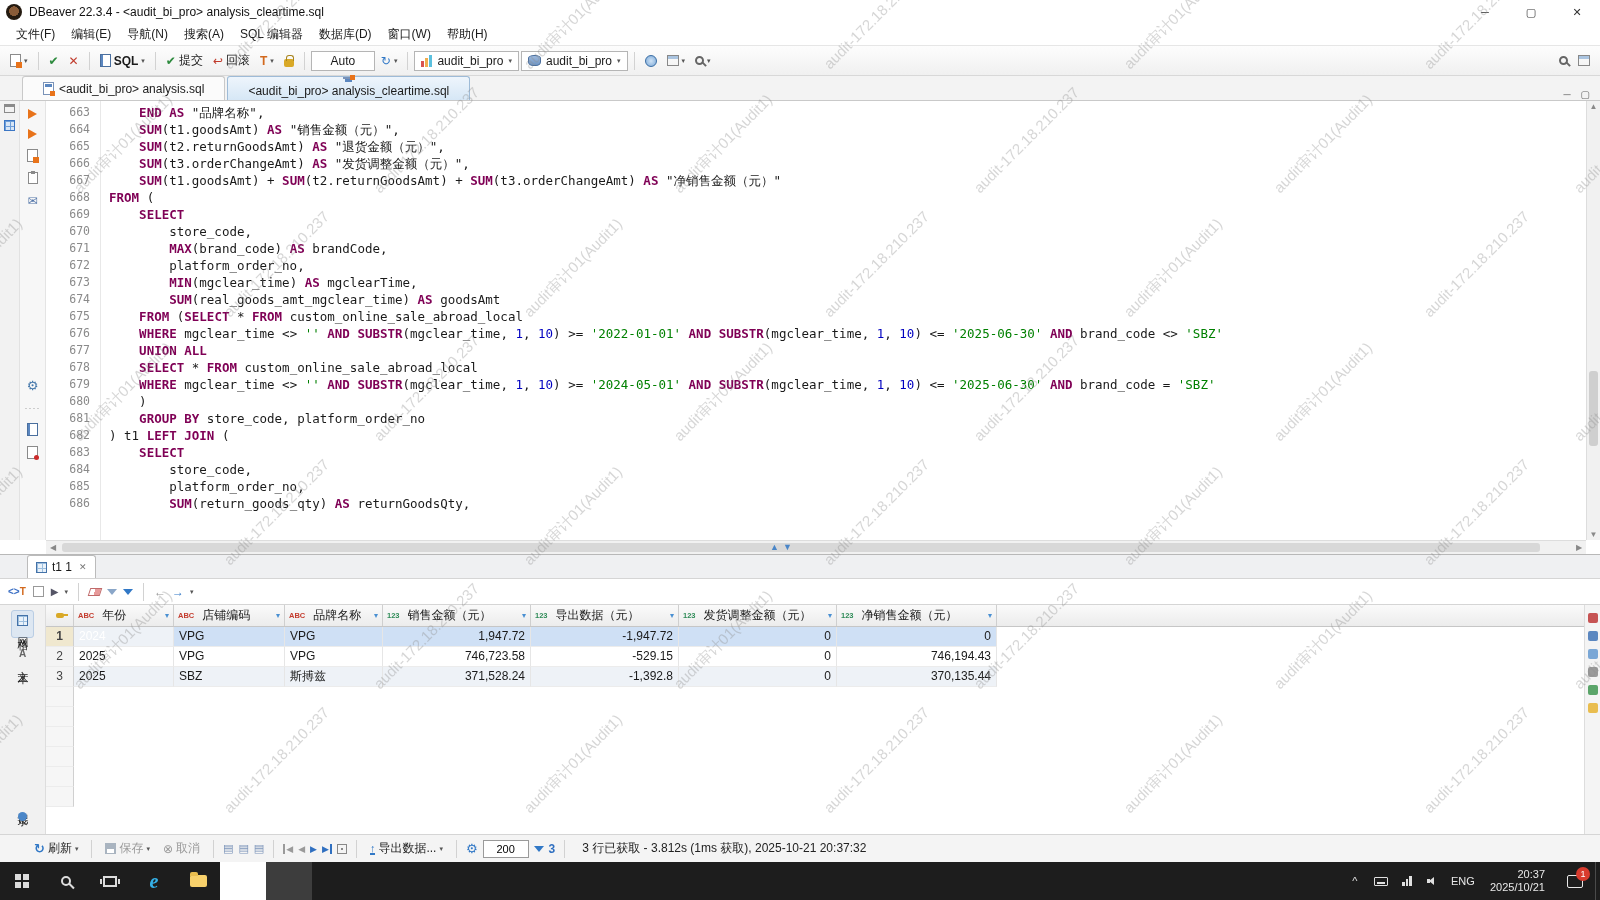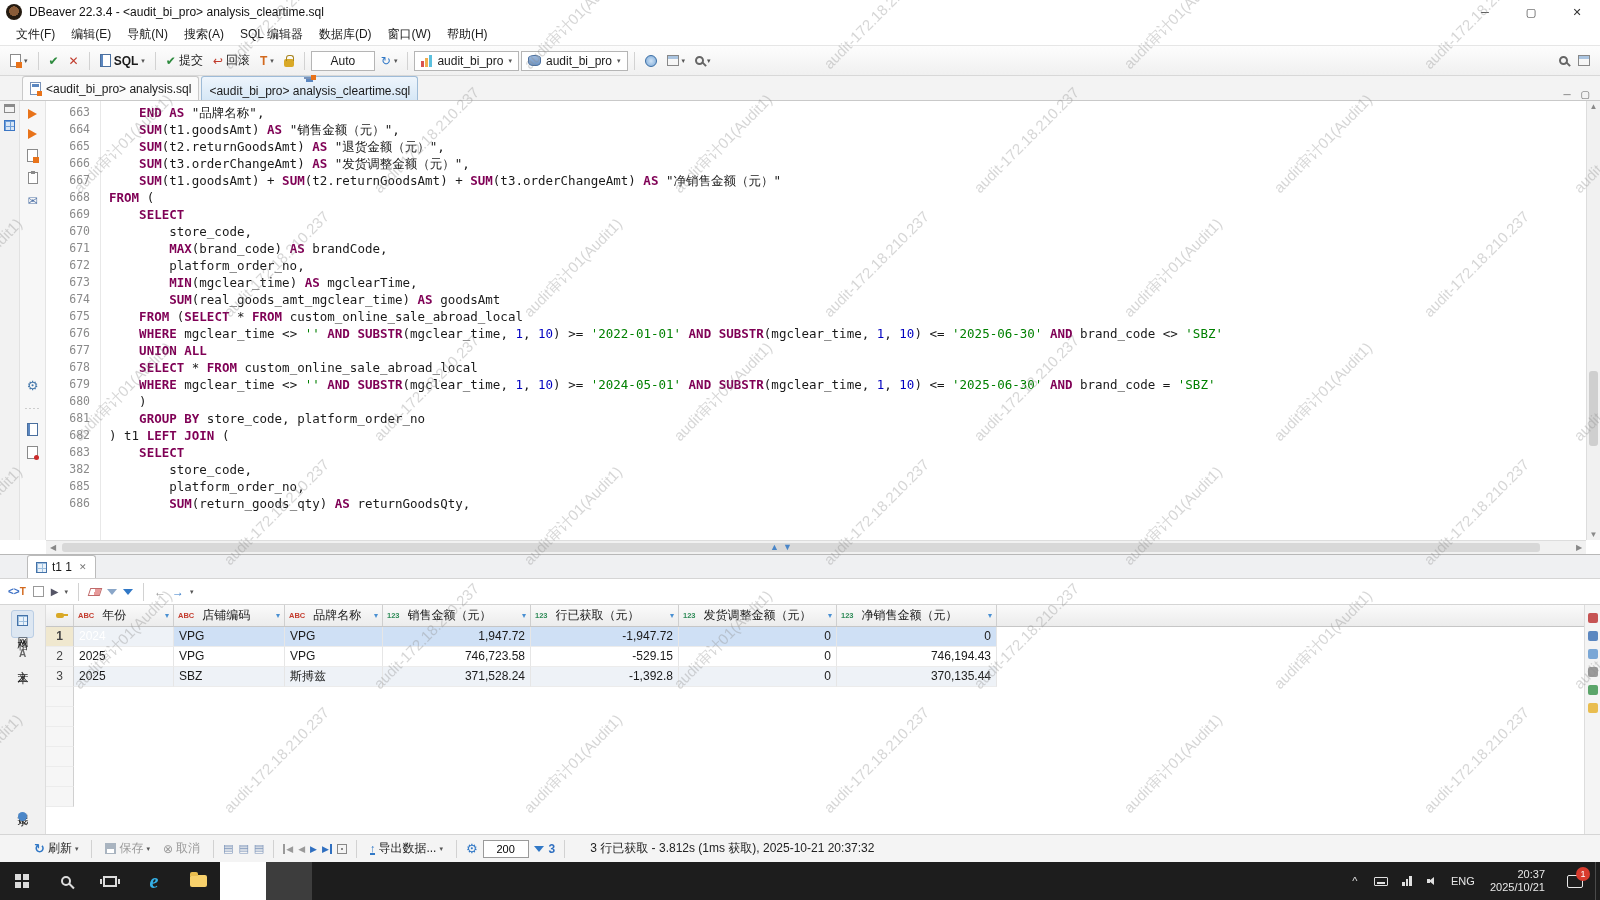--- a/index.html
+++ b/index.html
@@ -45,21 +45,21 @@
   .ic-bars i:nth-child(2){ height:9px; background:#f0ad4e; }
   .ic-bars i:nth-child(3){ height:12px; background:#5bc0de; }
   .ic-db { width:13px; height:11px; background:linear-gradient(#9db9dd,#6f96c6); border:1px solid #4a6f9e; border-radius:6px 6px 5px 5px / 3px 3px 4px 4px; }
   .ic-globe { width:12px; height:12px; border-radius:50%; border:1px solid #3a6ea5; background:radial-gradient(circle,#cfe3f6,#7aa7d6); }
   .ic-mag { width:9px; height:9px; border:2px solid #666; border-radius:50%; position:relative; }
   .ic-mag::after { content:""; position:absolute; width:6px; height:2px; background:#666; transform:rotate(45deg); right:-5px; bottom:-2px; }
   .ic-layout { width:12px; height:11px; border:1px solid #888; box-shadow:inset 0 3px 0 #aac4e0; }
 
   
   .tabbar { flex:0 0 25px; display:flex; align-items:flex-end; background:#f3f3f3; border-bottom:1px solid #c9c9c9; padding-left:22px; }
-  .etab { display:flex; align-items:center; gap:5px; height:24px; padding:0 7px; border:1px solid #c9c9c9; border-bottom:none; background:#fbfbfb; margin-right:2px; border-radius:3px 3px 0 0; white-space:nowrap; }
+  .etab { display:flex; align-items:center; gap:5px; height:24px; padding:0 20px; border:1px solid #c9c9c9; border-bottom:none; background:#fbfbfb; margin-right:2px; border-radius:3px 3px 0 0; white-space:nowrap; }
   .etab.active { background:linear-gradient(#eef5fc,#d6e7f6); border-color:#9ebbd7;flex-direction:column; }
   .ic-sqlfile { width:11px; height:13px; background:#fff; border:1px solid #7a93b8; position:relative; }
   .ic-sqlfile::before { content:""; position:absolute; left:1px; right:1px; top:1px; height:3px; background:#5b87c0; }
   .ic-sqlfile::after { content:""; position:absolute; right:-2px; bottom:-2px; width:5px; height:5px; background:#e8731a; }
   .tab-close { font-size:9px; color:#777; margin-left:2px; }
   .view-btns { margin-left:auto; display:flex; gap:10px; padding-right:10px; align-items:center; color:#666; font-size:10px; }
 
   
   .editor-wrap { flex:1 1 auto; display:flex; flex-direction:column; min-height:0; position:relative; }
   .editor-row { flex:1; display:flex; min-height:0; }
@@ -159,21 +159,21 @@
   .nav.gray { color:#9a9a9a; }
   .nav.blue { color:#2f6fc0; }
   .nav.first { border-left:2px solid #9a9a9a; padding-left:1px; }
   .nav.last  { border-right:2px solid #2f6fc0; padding-right:1px; }
   .ic-focus { width:10px; height:10px; border:1px solid #888; position:relative; }
   .ic-focus::after { content:""; position:absolute; inset:3px; background:#888; }
   .g-export { color:#3178c6; font-weight:bold; border-bottom:2px solid #3178c6; line-height:10px; font-size:11px; }
   .g-gear-blue { color:#3178c6; font-size:13px; }
   .fetch-input { width:46px; height:18px; border:1px solid #9a9a9a; text-align:center; font-size:11px; background:#fff; font-family:inherit; }
   .seg-count { color:#2f6fc0; font-weight:bold; }
-  .status-text { margin-left:16px; color:#222; }
+  .status-text { margin-left:8px; color:#222; }
 
   
   .statusbar { flex:0 0 24px; display:flex; align-items:stretch; background:#f7f7f7; border-top:1px solid #d9d9d9; font-size:11.5px; }
   .sb-fill { flex:1; }
   .sb-cell { padding:0 12px; border-left:1px solid #ddd; display:flex; align-items:center; justify-content:center; gap:5px; color:#333; white-space:nowrap; }
   .sb-end { width:300px; border-left:1px solid #ddd; }
   .sb-dot { width:8px; height:8px; border-radius:2px; background:linear-gradient(45deg,#6fae6f 50%, #5b87c0 50%); }
 
   
   .taskbar { flex:0 0 38px; height:38px; background:#1d1d1d; display:flex; align-items:stretch; color:#e8e8e8; }
@@ -365,21 +365,21 @@
           <div class="ln">674</div>
           <div class="ln">675</div>
           <div class="ln">676</div>
           <div class="ln">677</div>
           <div class="ln">678</div>
           <div class="ln">679</div>
           <div class="ln">680</div>
           <div class="ln">681</div>
           <div class="ln">682</div>
           <div class="ln">683</div>
-          <div class="ln">382</div>
+          <div class="ln">684</div>
           <div class="ln">685</div>
           <div class="ln">686</div>
         </div>
       <div class="code"><div class="code-line"><span class="tk-p">    </span><span class="tk-k">END</span><span class="tk-p"> </span><span class="tk-k">AS</span><span class="tk-p"> </span><span class="tk-q">"品牌名称"</span><span class="tk-p">,</span></div><div class="code-line"><span class="tk-p">    </span><span class="tk-k">SUM</span><span class="tk-p">(t1.goodsAmt) </span><span class="tk-k">AS</span><span class="tk-p"> </span><span class="tk-q">"销售金额（元）"</span><span class="tk-p">,</span></div><div class="code-line"><span class="tk-p">    </span><span class="tk-k">SUM</span><span class="tk-p">(t2.returnGoodsAmt) </span><span class="tk-k">AS</span><span class="tk-p"> </span><span class="tk-q">"退货金额（元）"</span><span class="tk-p">,</span></div><div class="code-line"><span class="tk-p">    </span><span class="tk-k">SUM</span><span class="tk-p">(t3.orderChangeAmt) </span><span class="tk-k">AS</span><span class="tk-p"> </span><span class="tk-q">"发货调整金额（元）"</span><span class="tk-p">,</span></div><div class="code-line"><span class="tk-p">    </span><span class="tk-k">SUM</span><span class="tk-p">(t1.goodsAmt) + </span><span class="tk-k">SUM</span><span class="tk-p">(t2.returnGoodsAmt) + </span><span class="tk-k">SUM</span><span class="tk-p">(t3.orderChangeAmt) </span><span class="tk-k">AS</span><span class="tk-p"> </span><span class="tk-q">"净销售金额（元）"</span></div><div class="code-line"><span class="tk-k">FROM</span><span class="tk-p"> (</span></div><div class="code-line"><span class="tk-p">    </span><span class="tk-k">SELECT</span></div><div class="code-line"><span class="tk-p">        store_code,</span></div><div class="code-line"><span class="tk-p">        </span><span class="tk-k">MAX</span><span class="tk-p">(brand_code) </span><span class="tk-k">AS</span><span class="tk-p"> brandCode,</span></div><div class="code-line"><span class="tk-p">        platform_order_no,</span></div><div class="code-line"><span class="tk-p">        </span><span class="tk-k">MIN</span><span class="tk-p">(mgclear_time) </span><span class="tk-k">AS</span><span class="tk-p"> mgclearTime,</span></div><div class="code-line"><span class="tk-p">        </span><span class="tk-k">SUM</span><span class="tk-p">(real_goods_amt_mgclear_time) </span><span class="tk-k">AS</span><span class="tk-p"> goodsAmt</span></div><div class="code-line"><span class="tk-p">    </span><span class="tk-k">FROM</span><span class="tk-p"> (</span><span class="tk-k">SELECT</span><span class="tk-p"> * </span><span class="tk-k">FROM</span><span class="tk-p"> custom_online_sale_abroad_local</span></div><div class="code-line"><span class="tk-p">    </span><span class="tk-k">WHERE</span><span class="tk-p"> mgclear_time &lt;&gt; </span><span class="tk-s">''</span><span class="tk-p"> </span><span class="tk-k">AND</span><span class="tk-p"> </span><span class="tk-k">SUBSTR</span><span class="tk-p">(mgclear_time, </span><span class="tk-n">1</span><span class="tk-p">, </span><span class="tk-n">10</span><span class="tk-p">) &gt;= </span><span class="tk-s">'2022-01-01'</span><span class="tk-p"> </span><span class="tk-k">AND</span><span class="tk-p"> </span><span class="tk-k">SUBSTR</span><span class="tk-p">(mgclear_time, </span><span class="tk-n">1</span><span class="tk-p">, </span><span class="tk-n">10</span><span class="tk-p">) &lt;= </span><span class="tk-s">'2025-06-30'</span><span class="tk-p"> </span><span class="tk-k">AND</span><span class="tk-p"> brand_code &lt;&gt; </span><span class="tk-s">'SBZ'</span></div><div class="code-line"><span class="tk-p">    </span><span class="tk-k">UNION ALL</span></div><div class="code-line"><span class="tk-p">    </span><span class="tk-k">SELECT</span><span class="tk-p"> * </span><span class="tk-k">FROM</span><span class="tk-p"> custom_online_sale_abroad_local</span></div><div class="code-line"><span class="tk-p">    </span><span class="tk-k">WHERE</span><span class="tk-p"> mgclear_time &lt;&gt; </span><span class="tk-s">''</span><span class="tk-p"> </span><span class="tk-k">AND</span><span class="tk-p"> </span><span class="tk-k">SUBSTR</span><span class="tk-p">(mgclear_time, </span><span class="tk-n">1</span><span class="tk-p">, </span><span class="tk-n">10</span><span class="tk-p">) &gt;= </span><span class="tk-s">'2024-05-01'</span><span class="tk-p"> </span><span class="tk-k">AND</span><span class="tk-p"> </span><span class="tk-k">SUBSTR</span><span class="tk-p">(mgclear_time, </span><span class="tk-n">1</span><span class="tk-p">, </span><span class="tk-n">10</span><span class="tk-p">) &lt;= </span><span class="tk-s">'2025-06-30'</span><span class="tk-p"> </span><span class="tk-k">AND</span><span class="tk-p"> brand_code = </span><span class="tk-s">'SBZ'</span></div><div class="code-line"><span class="tk-p">    )</span></div><div class="code-line"><span class="tk-p">    </span><span class="tk-k">GROUP BY</span><span class="tk-p"> store_code, platform_order_no</span></div><div class="code-line"><span class="tk-p">) t1 </span><span class="tk-k">LEFT JOIN</span><span class="tk-p"> (</span></div><div class="code-line"><span class="tk-p">    </span><span class="tk-k">SELECT</span></div><div class="code-line"><span class="tk-p">        store_code,</span></div><div class="code-line"><span class="tk-p">        platform_order_no,</span></div><div class="code-line"><span class="tk-p">        </span><span class="tk-k">SUM</span><span class="tk-p">(return_goods_qty) </span><span class="tk-k">AS</span><span class="tk-p"> returnGoodsQty,</span></div></div>
       <div class="vscroll">
         <span class="varrow top">▲</span>
         <span class="vthumb"></span>
         <span class="varrow bot">▼</span>
       </div>
     </div>
@@ -456,21 +456,21 @@
               <span class="gname">品牌名称</span>
               <span class="gcaret">▾</span>
             </span>
             <span class="ghead" style="width: 148px;">
               <span class="type-ic num">123</span>
               <span class="gname">销售金额（元）</span>
               <span class="gcaret">▾</span>
             </span>
             <span class="ghead" style="width: 148px;">
               <span class="type-ic num">123</span>
-              <span class="gname">行已获取（元）</span>
+              <span class="gname">导出数据（元）</span>
               <span class="gcaret">▾</span>
             </span>
             <span class="ghead" style="width: 158px;">
               <span class="type-ic num">123</span>
               <span class="gname">发货调整金额（元）</span>
               <span class="gcaret">▾</span>
             </span>
             <span class="ghead" style="width: 160px;">
               <span class="type-ic num">123</span>
               <span class="gname">净销售金额（元）</span>

